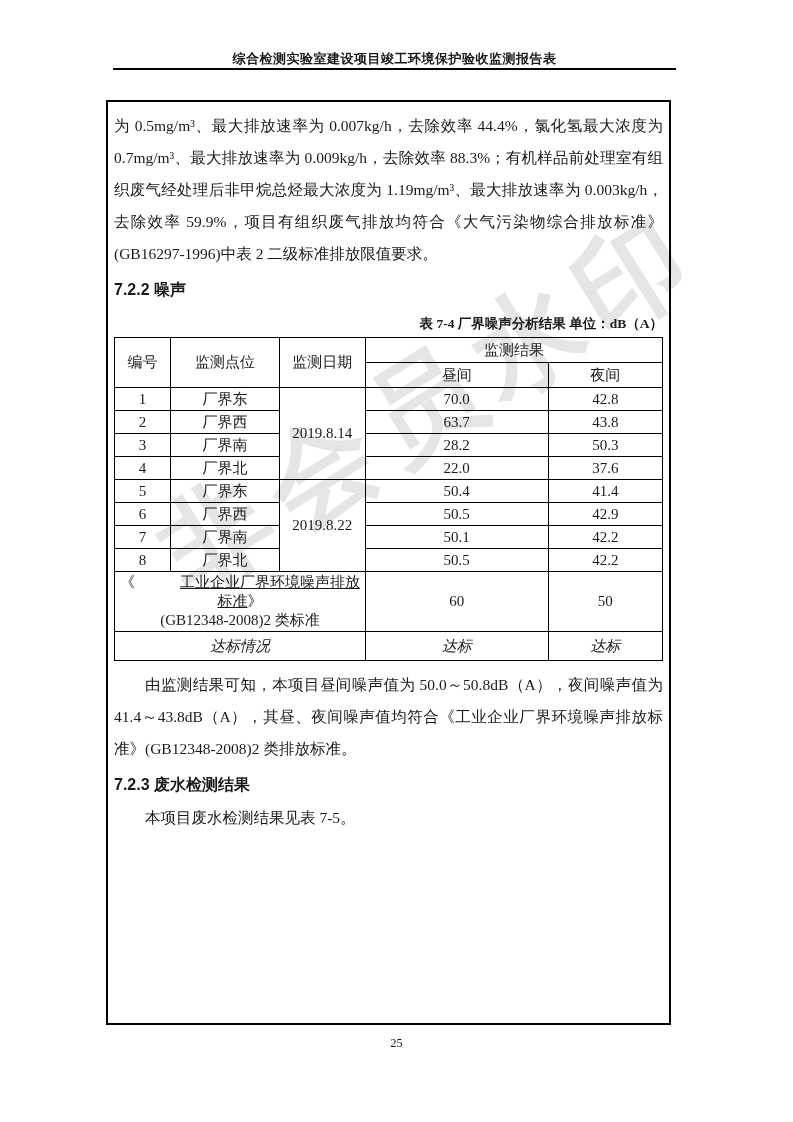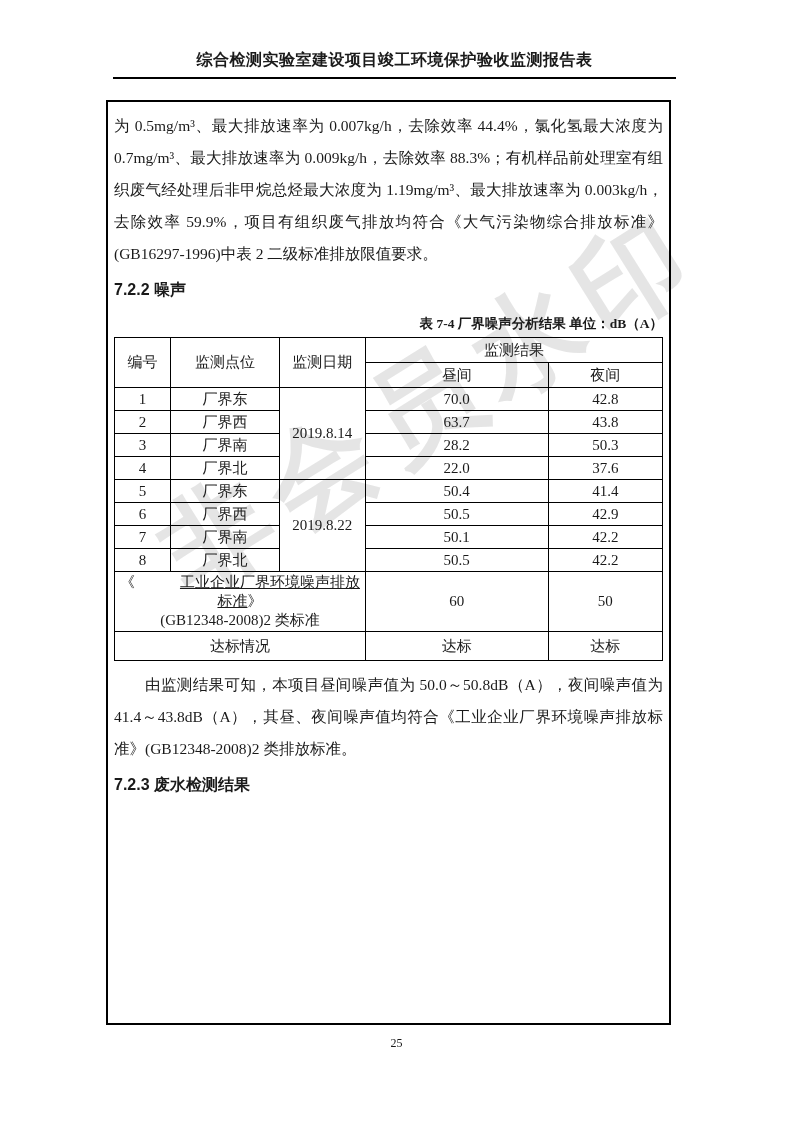--- a/index.html
+++ b/index.html
@@ -8,24 +8,24 @@
     width:793px; height:1122px;
     background:#ffffff;
     font-family:"Liberation Serif","DejaVu Serif",serif;
     color:#1a1a1a;
     overflow:hidden;
   }
   .running-header {
     position:absolute;
     left:113px; top:50px; width:563px;
     text-align:center;
-    font-size:16px;
+    font-size:13px;
     font-weight:bold;
     letter-spacing:0.5px;
-    padding-bottom:6px;
+    padding-bottom:0;
     border-bottom:2px solid #000;
   }
   .content-box {
     position:absolute;
     left:106px; top:100px;
     width:549px; height:913px;
     border:2px solid #000;
     padding:8px 6px 0 6px;
     z-index:1;
   }
@@ -76,21 +76,21 @@
     border:1px solid #000;
     text-align:center;
     vertical-align:middle;
     font-weight:normal;
     padding:1px 2px;
     background:transparent;
   }
   table.noise tr.hdr  th { height:22px; }
   table.noise tr.data td { height:20px; }
   table.noise tr.std  td { height:42px; line-height:19px; }
-  table.noise tr.comp td { height:26px; }
+  table.noise tr.comp td { height:26px;font-style:italic; }
   .col-no    { width:56px; }
   .col-point { width:108px; }
   .col-date  { width:86px; }
   .col-day   { width:182px; }
   .col-night { width:114px; }
   .std-name { text-decoration:underline;margin-left:45px; }
   .footer-pagenum {
     position:absolute;
     left:0; top:1036px; width:793px;
     text-align:center;
@@ -205,18 +205,19 @@
         </tr>
       </tbody>
     </table>
 
     <div class="spacer-8"></div>
 
     <p class="para indent">由监测结果可知，本项目昼间噪声值为 50.0～50.8dB（A），夜间噪声值为 41.4～43.8dB（A），其昼、夜间噪声值均符合《工业企业厂界环境噪声排放标准》(GB12348-2008)2 类排放标准。</p>
 
     <div class="section-heading">7.2.3 废水检测结果</div>
 
+    <p class="para indent">本项目废水检测结果见表 7-5。</p>
 
   </div>
 
   <div class="footer-pagenum">25</div>
 
 </div>
 
 </body></html>

